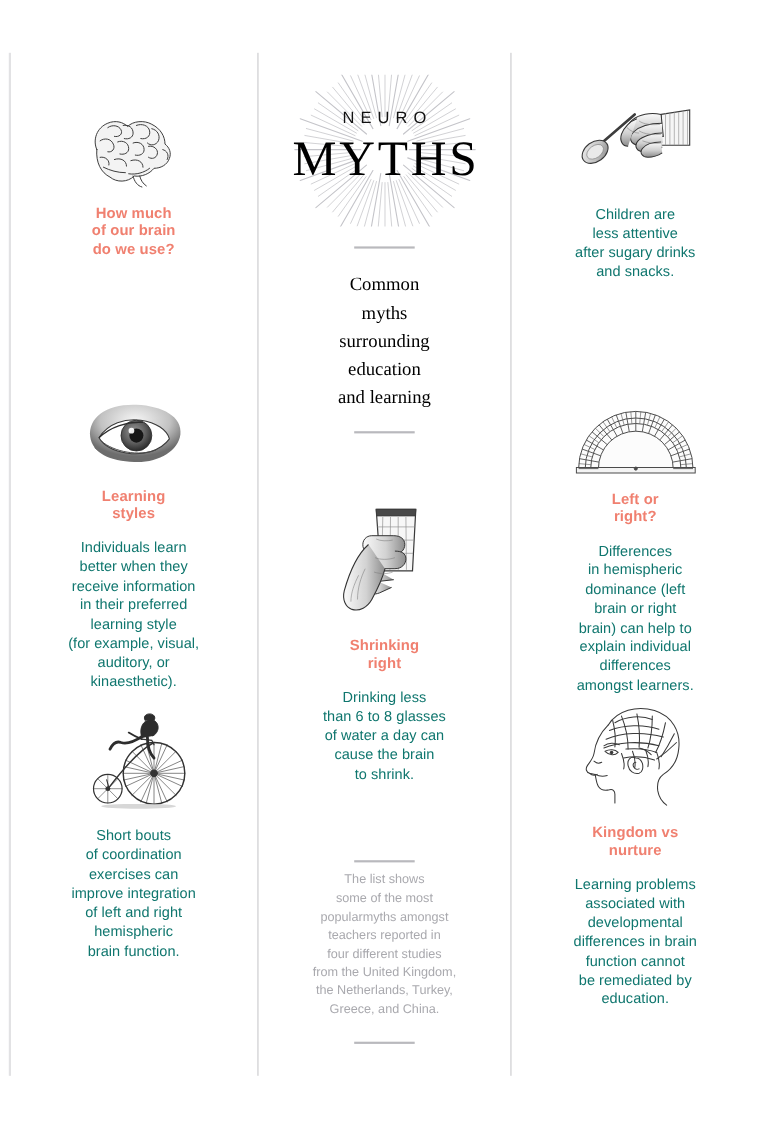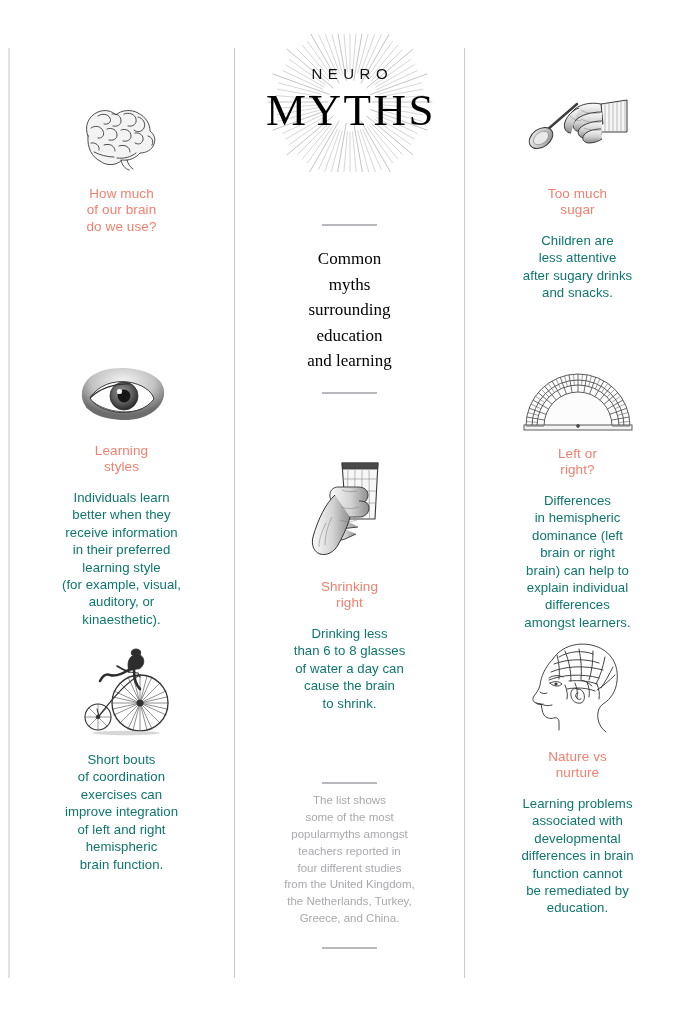--- a/index.html
+++ b/index.html
@@ -57,37 +57,37 @@
     display: flex;
     align-items: flex-end;
     justify-content: center;
     margin-bottom: 14px;
   }
   .art svg { display: block; }
 
   .card-title {
     color: #f08070;
     font-size: 13.5px;
-    font-weight: normal;
+    font-weight: bold;
     line-height: 1.22;
     letter-spacing: 0.1px;
     margin-bottom: 13px;
   }
   .card-body {
     color: #0f766e;
     font-size: 13.2px;
     line-height: 1.32;
     letter-spacing: 0.05px;
   }
 
   
   .masthead {
     position: absolute;
     left: 0;
-    top: 34px;
+    top: 68px;
     width: 100%;
     height: 140px;
   }
   .rays {
     position: absolute;
     left: 50%;
     top: 0;
     transform: translateX(-50%);
   }
   .masthead-text {
@@ -479,22 +479,20 @@
           <path d="M78 41 C71 41 64 43 61 47 C58 51 61 55 66 55 C71 55 76 53 79 51" fill="url(#handG2)" stroke="#333" stroke-width="0.95"></path>
           <path d="M56 20 C50 22 44 28 42 34 C40 40 43 45 48 45" fill="url(#handG2)" stroke="#333" stroke-width="1"></path>
           <g stroke="#7d7d7d" stroke-width="0.5" fill="none">
             <path d="M58 22 C62 25 70 26 77 25"></path>
             <path d="M58 31 C63 34 71 35 78 34"></path>
             <path d="M61 40 C66 42 73 43 78 42"></path>
             <path d="M47 28 C50 31 54 33 58 33"></path>
           </g>
         </svg>
       </div>
-      <div class="card-title" style="white-space:pre-line">Too much
-sugar</div>
       <div class="card-body" style="white-space:pre-line">Children are
 less attentive
 after sugary drinks
 and snacks.</div>
     </div>
 
     <div class="card" style="top:340px">
       <div class="art">
         <svg width="116" height="62" viewBox="0 0 116 62">
           <g stroke="#4a4a4a" fill="none" stroke-width="0.9">
@@ -592,21 +590,21 @@
             <path d="M44 52 C54 50 64 51 72 54"></path>
             <path d="M34 18 C36 26 37 34 36 42"></path>
             <path d="M64 45 C66 50 67 55 66 60"></path>
             <path d="M52 46 C54 51 55 56 54 61"></path>
             <path d="M58 43 C62 44 66 46 69 49"></path>
             <path d="M74 47 C76 52 77 57 76 62"></path>
             <path d="M42 48 C44 53 45 58 44 62"></path>
           </g>
         </svg>
       </div>
-      <div class="card-title" style="white-space:pre-line">Nature vs
+      <div class="card-title" style="white-space:pre-line">Kingdom vs
 nurture</div>
       <div class="card-body" style="white-space:pre-line">Learning problems
 associated with
 developmental
 differences in brain
 function cannot
 be remediated by
 education.</div>
     </div>
 

